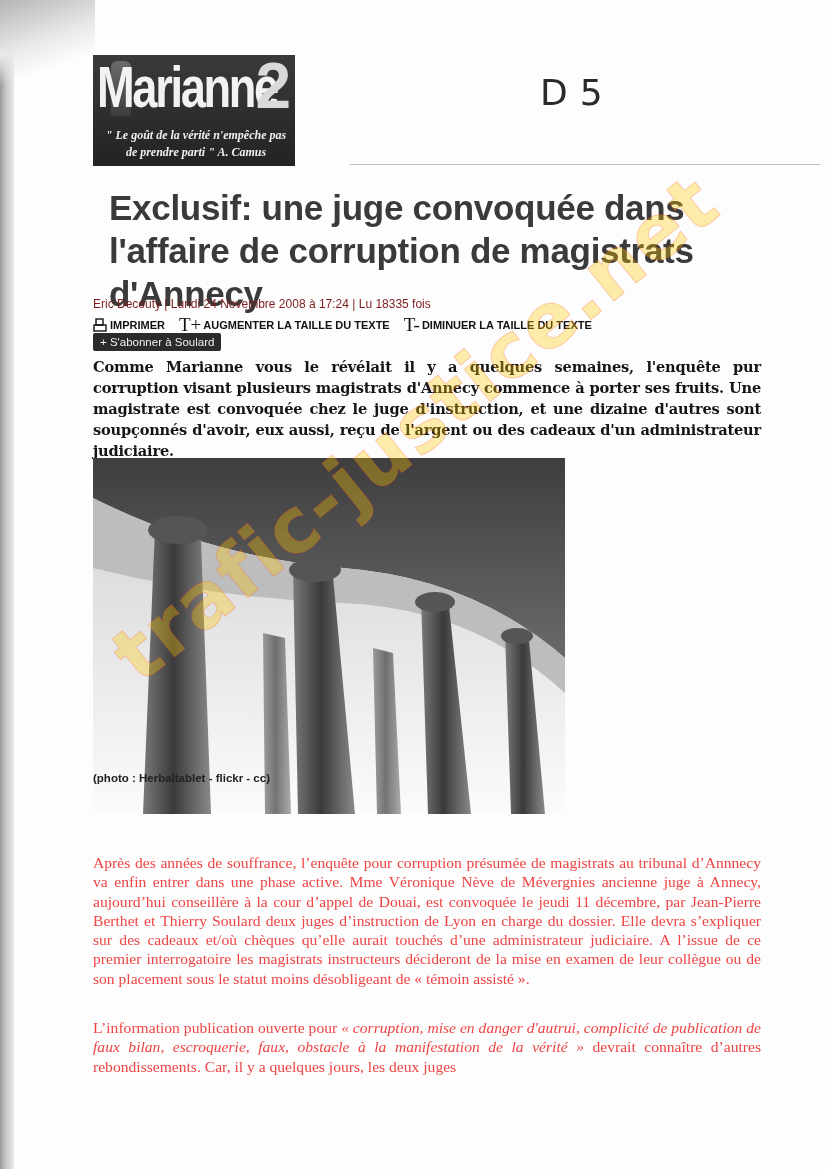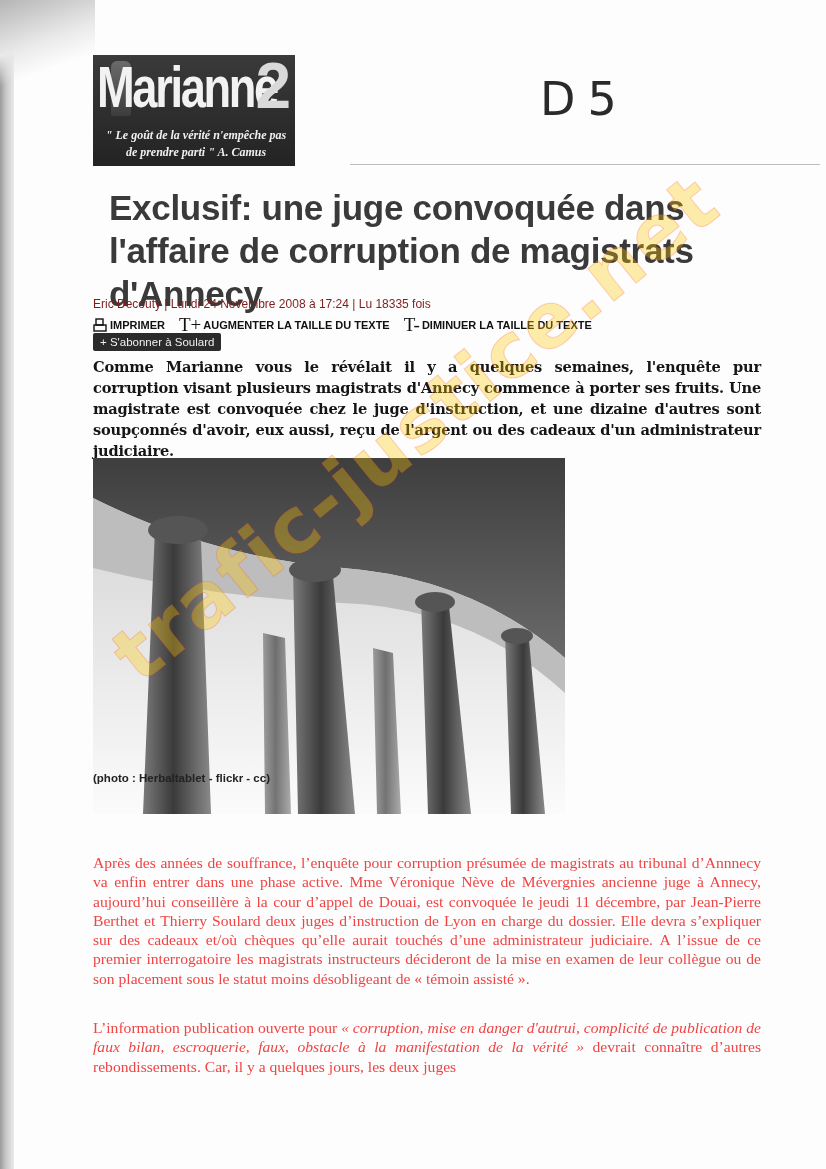--- a/index.html
+++ b/index.html
@@ -37,21 +37,21 @@
     position:absolute; left:18px; top:6px; width:20px; height:55px;
     background:linear-gradient(#6a6a6a,#3d3d3d); border-radius:6px 6px 2px 2px;
   }
   .logo-quote {
     position:absolute; left:10px; right:6px; top:72px; text-align:center;
     font-family:"Liberation Serif", serif; font-style:italic; font-weight:bold;
     font-size:12px; line-height:17px; color:#f0f0f0;
   }
   .handmark {
     position:absolute; left:540px; top:72px; font-family:"DejaVu Sans", sans-serif;
-    font-size:46px; color:#2a2a2a; letter-spacing:12px;
+    font-size:36px; color:#2a2a2a; letter-spacing:12px;
   }
   .title {
     position:absolute; left:93px; top:170px; width:690px;
     font-family:"Liberation Sans", sans-serif; font-weight:bold; font-size:35px;
     line-height:43px; color:#3a3a3a; letter-spacing:-0.3px;
   }
   .byline {
     position:absolute; left:93px; top:297px; font-family:"Liberation Sans", sans-serif;
     font-size:12px; color:#7f1d1d;
   }

